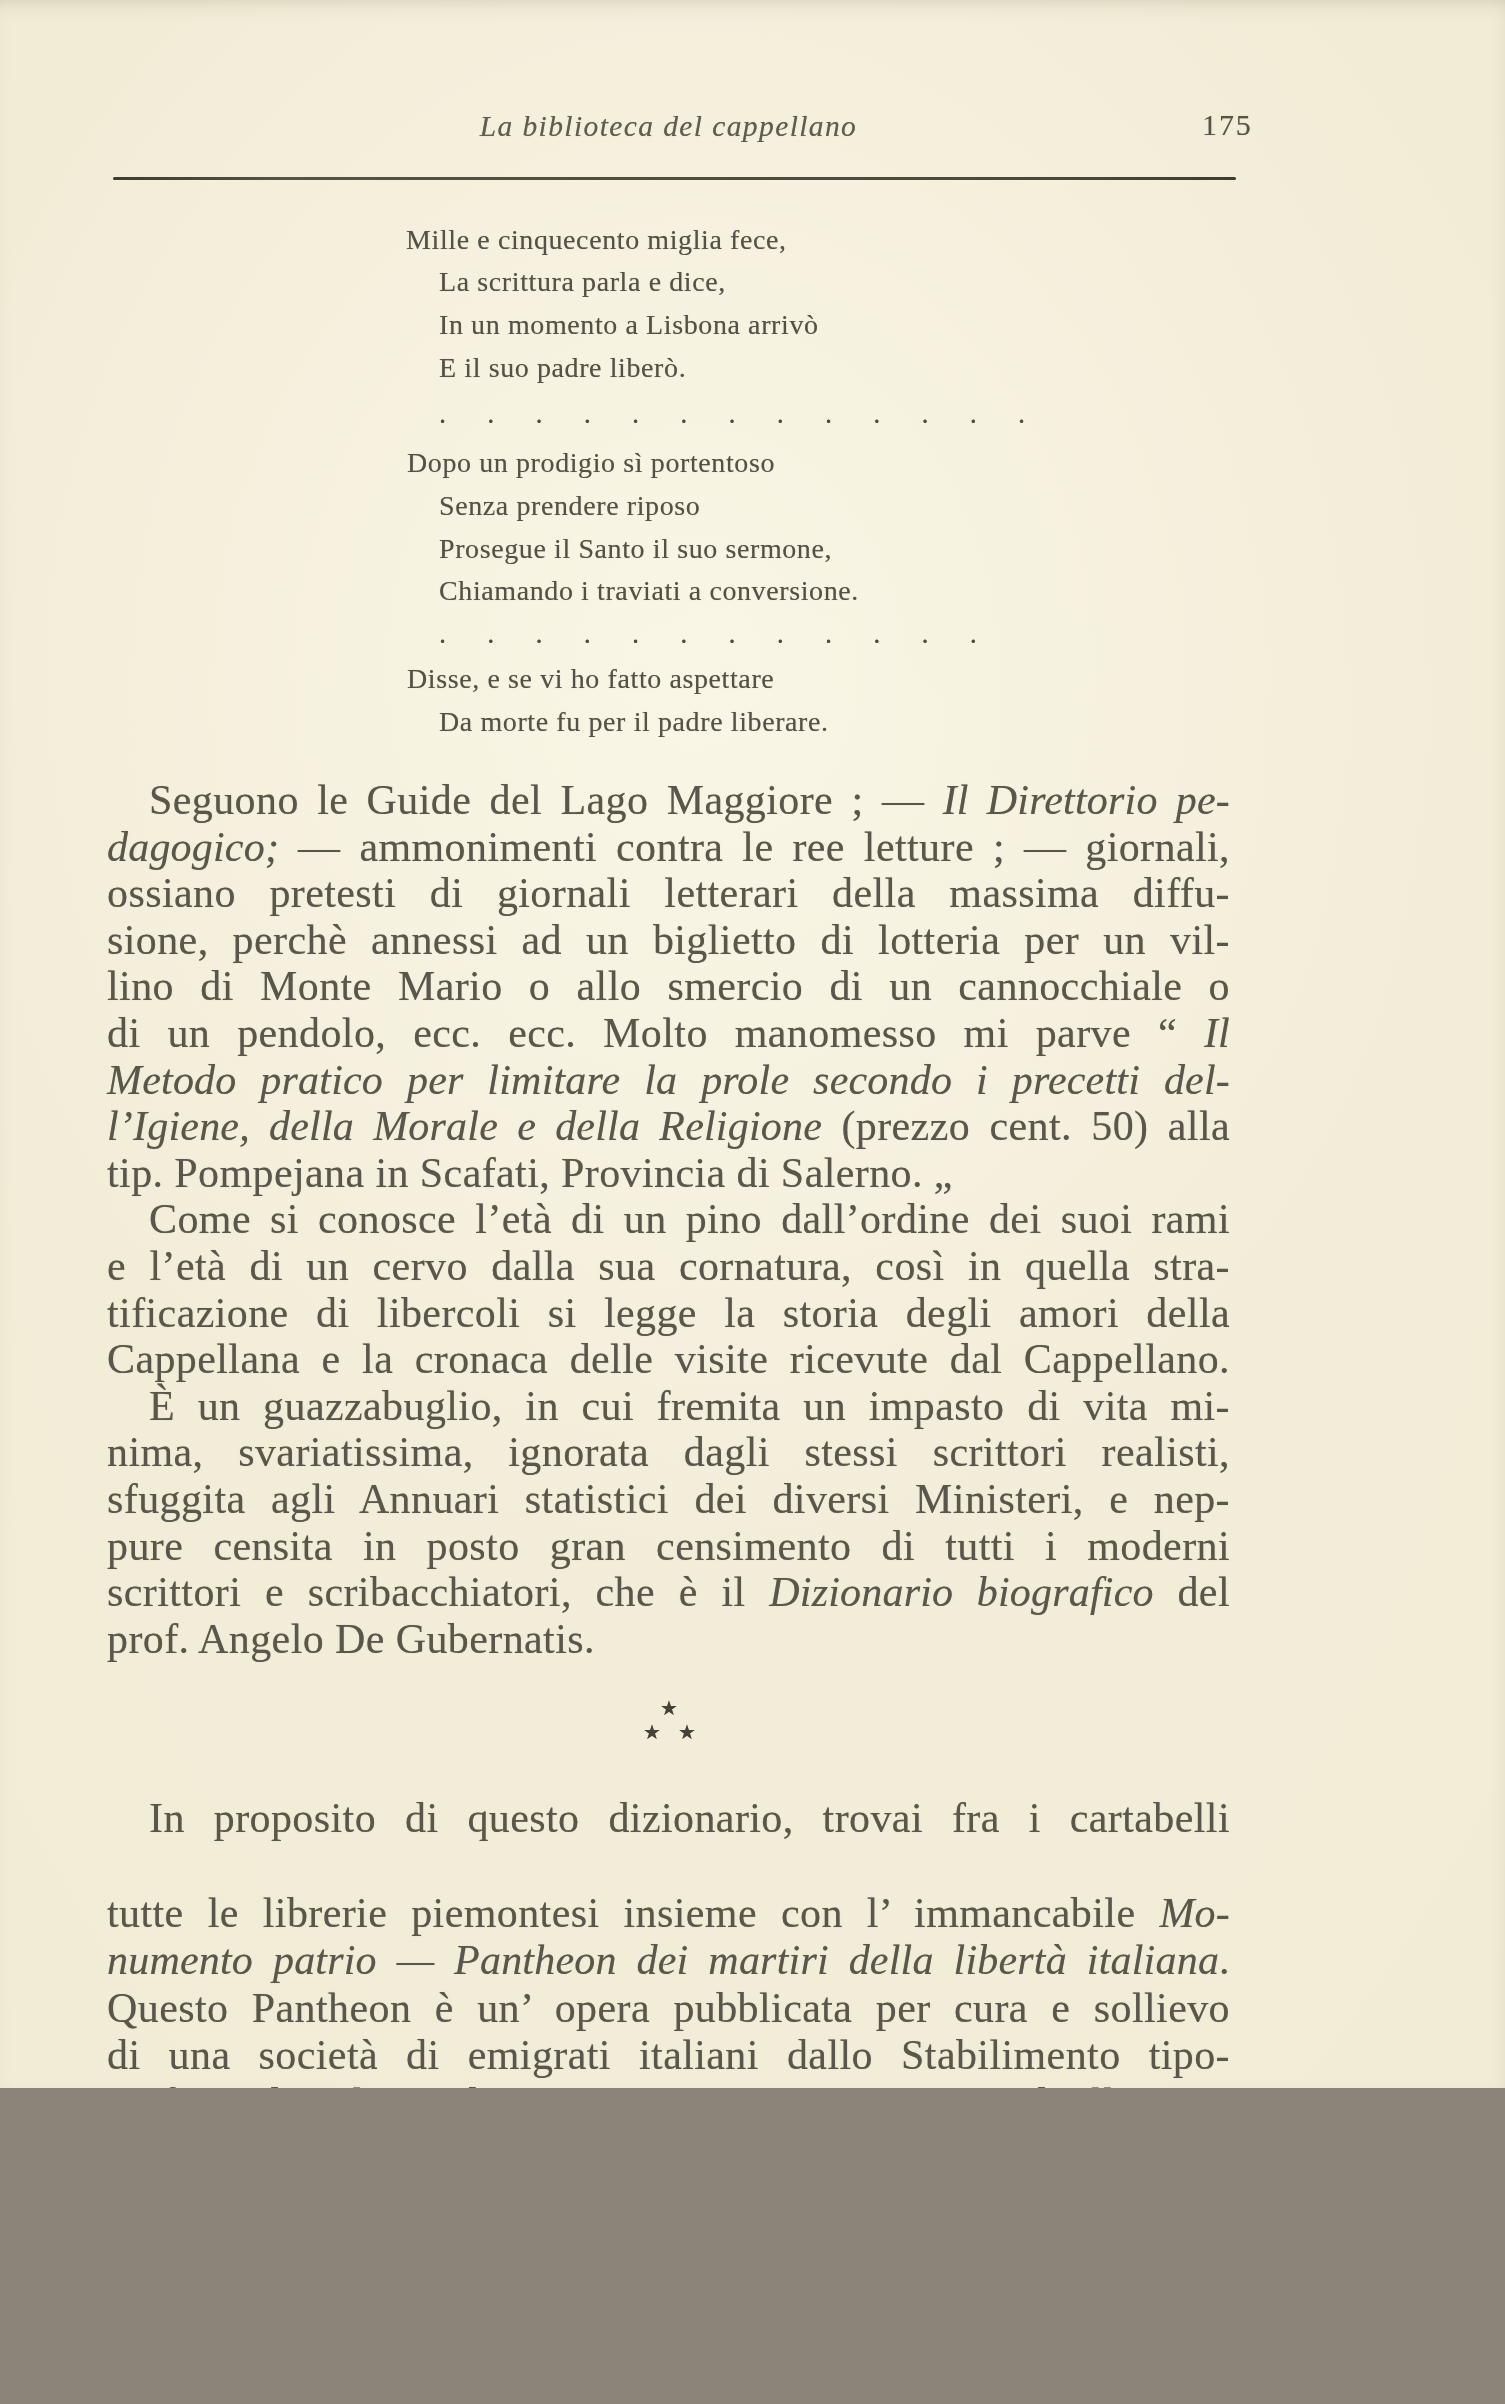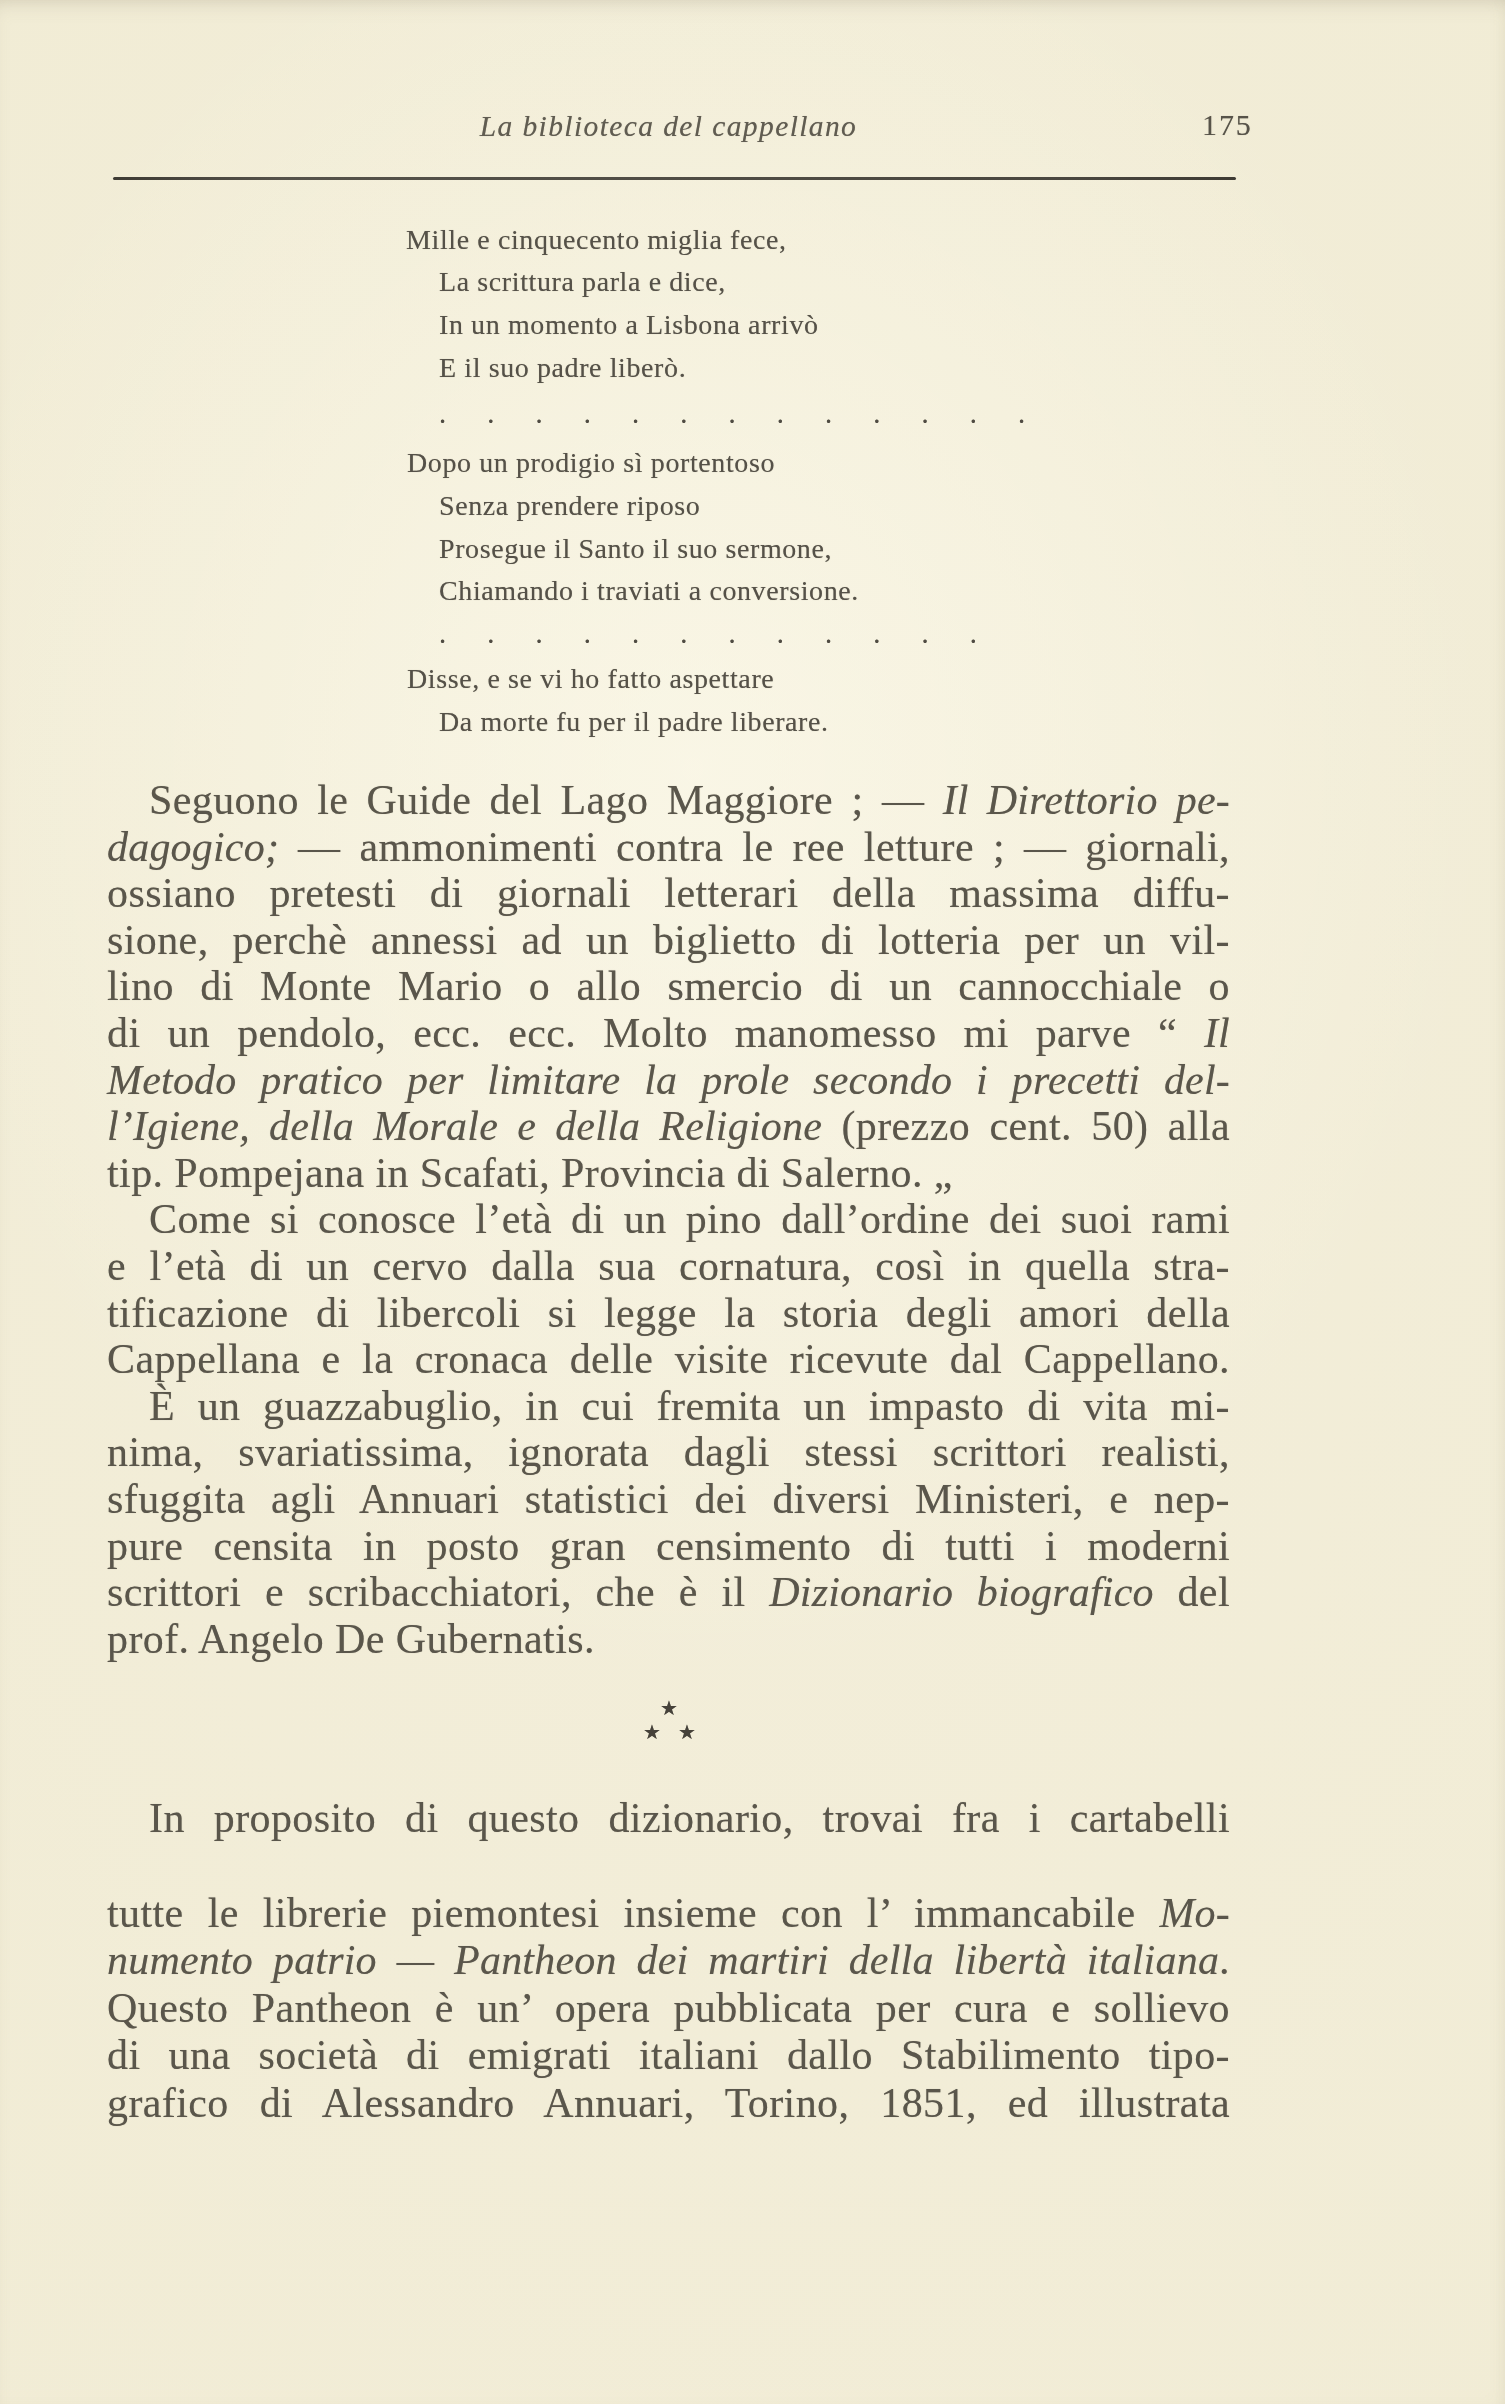--- a/index.html
+++ b/index.html
@@ -1,18 +1,18 @@
 <!DOCTYPE html>
 <html style="font-size:15px"><head>
 <meta charset="utf-8">
 <style>
   html,body{margin:0;padding:0;background:#8a8578;}
   .page{
     position:relative;
-    width:1506px;height:2404px;
+    width:1506px;height:2088px;
     margin:0 auto;
     overflow:hidden;
     background:
       radial-gradient(ellipse 1332px 1522px at 46% 32%, rgba(255,253,240,0.55) 0%, rgba(255,253,240,0) 60%),
       radial-gradient(ellipse 1712px 2473px at 50% 50%, #f3eeda 0%, #f1ecd5 70%, #eae4cc 100%);
     font-family:"Liberation Serif","DejaVu Serif",serif;
     color:#5a564b;
   }
   .page::after{
     content:"";position:absolute;inset:0;pointer-events:none;

